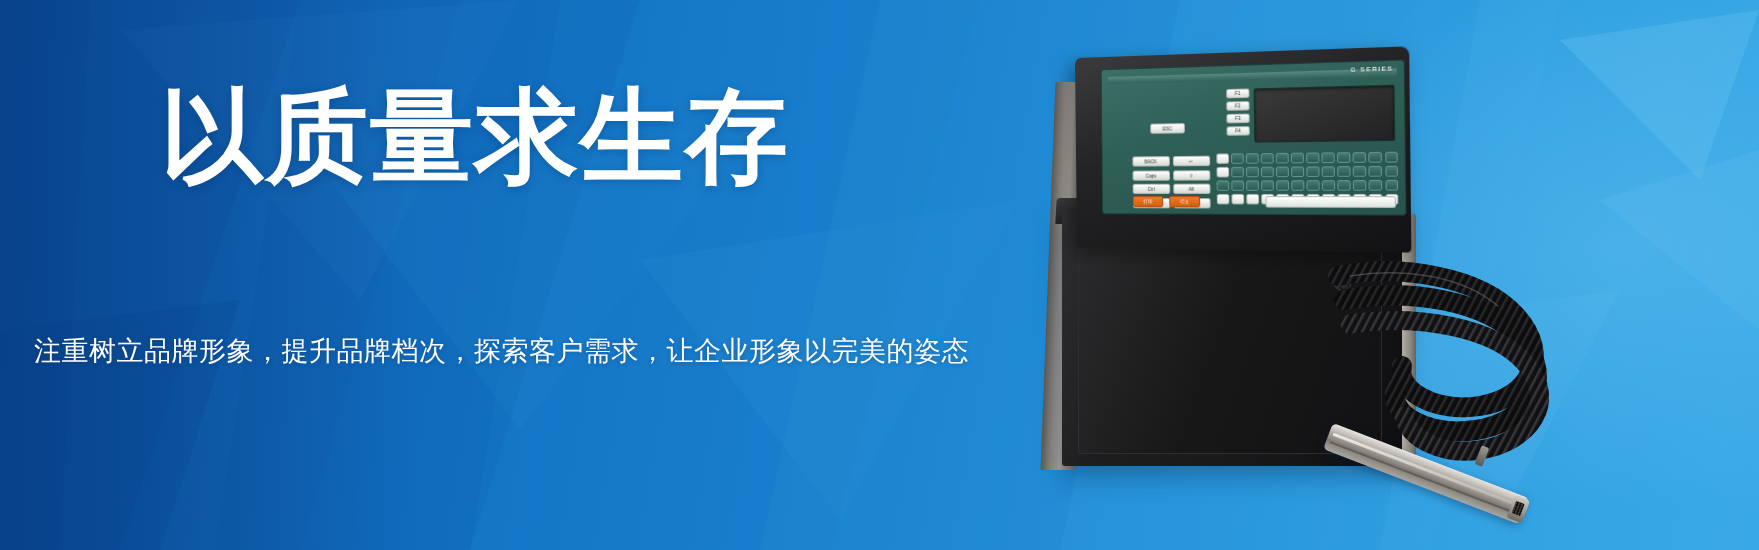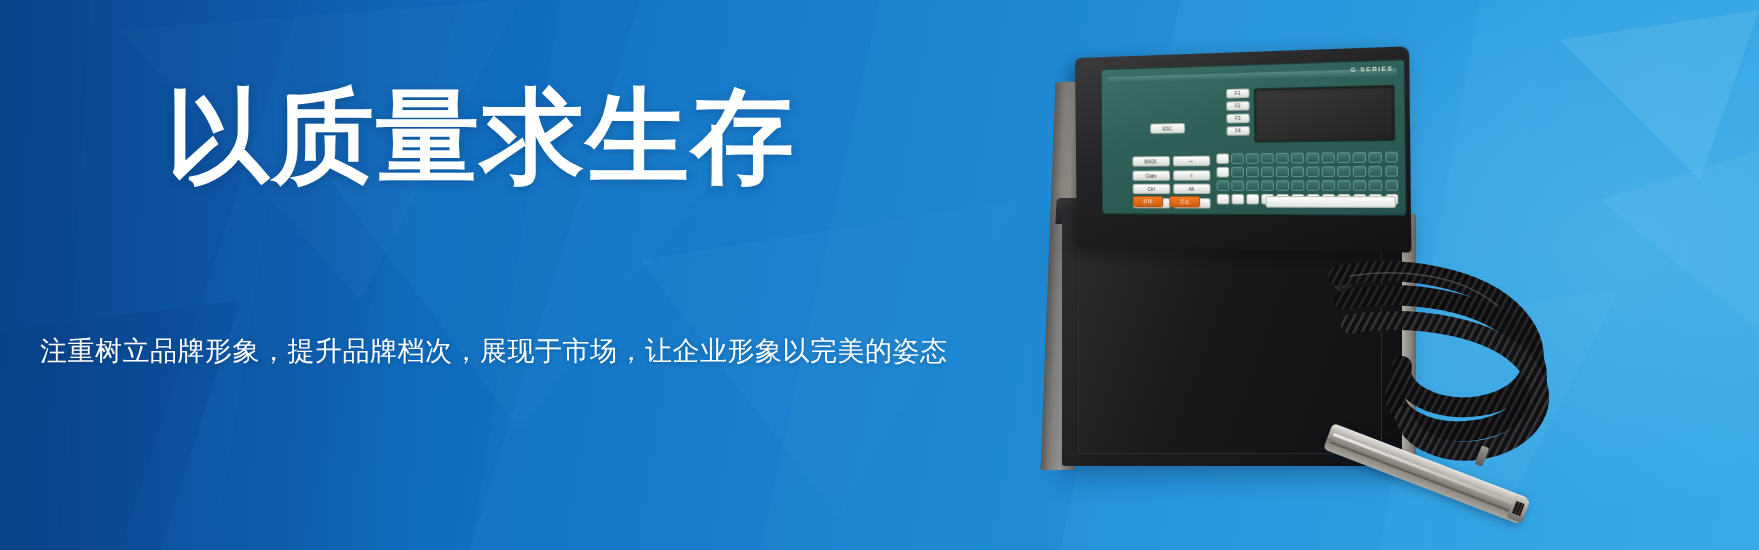--- a/index.html
+++ b/index.html
@@ -20,21 +20,21 @@
     background:linear-gradient(90deg,rgba(4,48,110,.55),rgba(4,48,110,0));
     pointer-events:none;
   }
   .rightglow{
     position:absolute;right:0;top:0;width:560px;height:100%;
     background:radial-gradient(ellipse at 75% 45%,rgba(120,205,245,.30),rgba(120,205,245,0) 62%);
     pointer-events:none;
   }
 
   
-  .copy{position:absolute;left:18px;top:0;width:1000px;height:100%;}
+  .copy{position:absolute;left:12px;top:0;width:1000px;height:100%;}
 
   .headline{
     position:absolute;left:148px;top:85px;
     color:#ffffff;
     font-weight:bold;
     font-size:103px;
     line-height:104px;
     letter-spacing:2px;
     white-space:nowrap;
     text-shadow:0 2px 10px rgba(2,40,92,.30);
@@ -249,21 +249,21 @@
     </svg>
   </div>
   <div class="leftshade"></div>
   <div class="rightglow"></div>
 
   <div class="copy">
     <div class="headline">
       <span>以质量求生存</span>
     </div>
     <div class="subtitle">
-      <span>注重树立品牌形象，提升品牌档次，展现于市场，让企业形象以完美的姿态</span>
+      <span>注重树立品牌形象，提升品牌档次，探索客户需求，让企业形象以完美的姿态</span>
     </div>
   </div>
 
   <div class="machine">
 
     <div class="pillar"></div>
     <div class="pillar-hinge"></div>
 
     <div class="body-top"></div>
     <div class="body">

